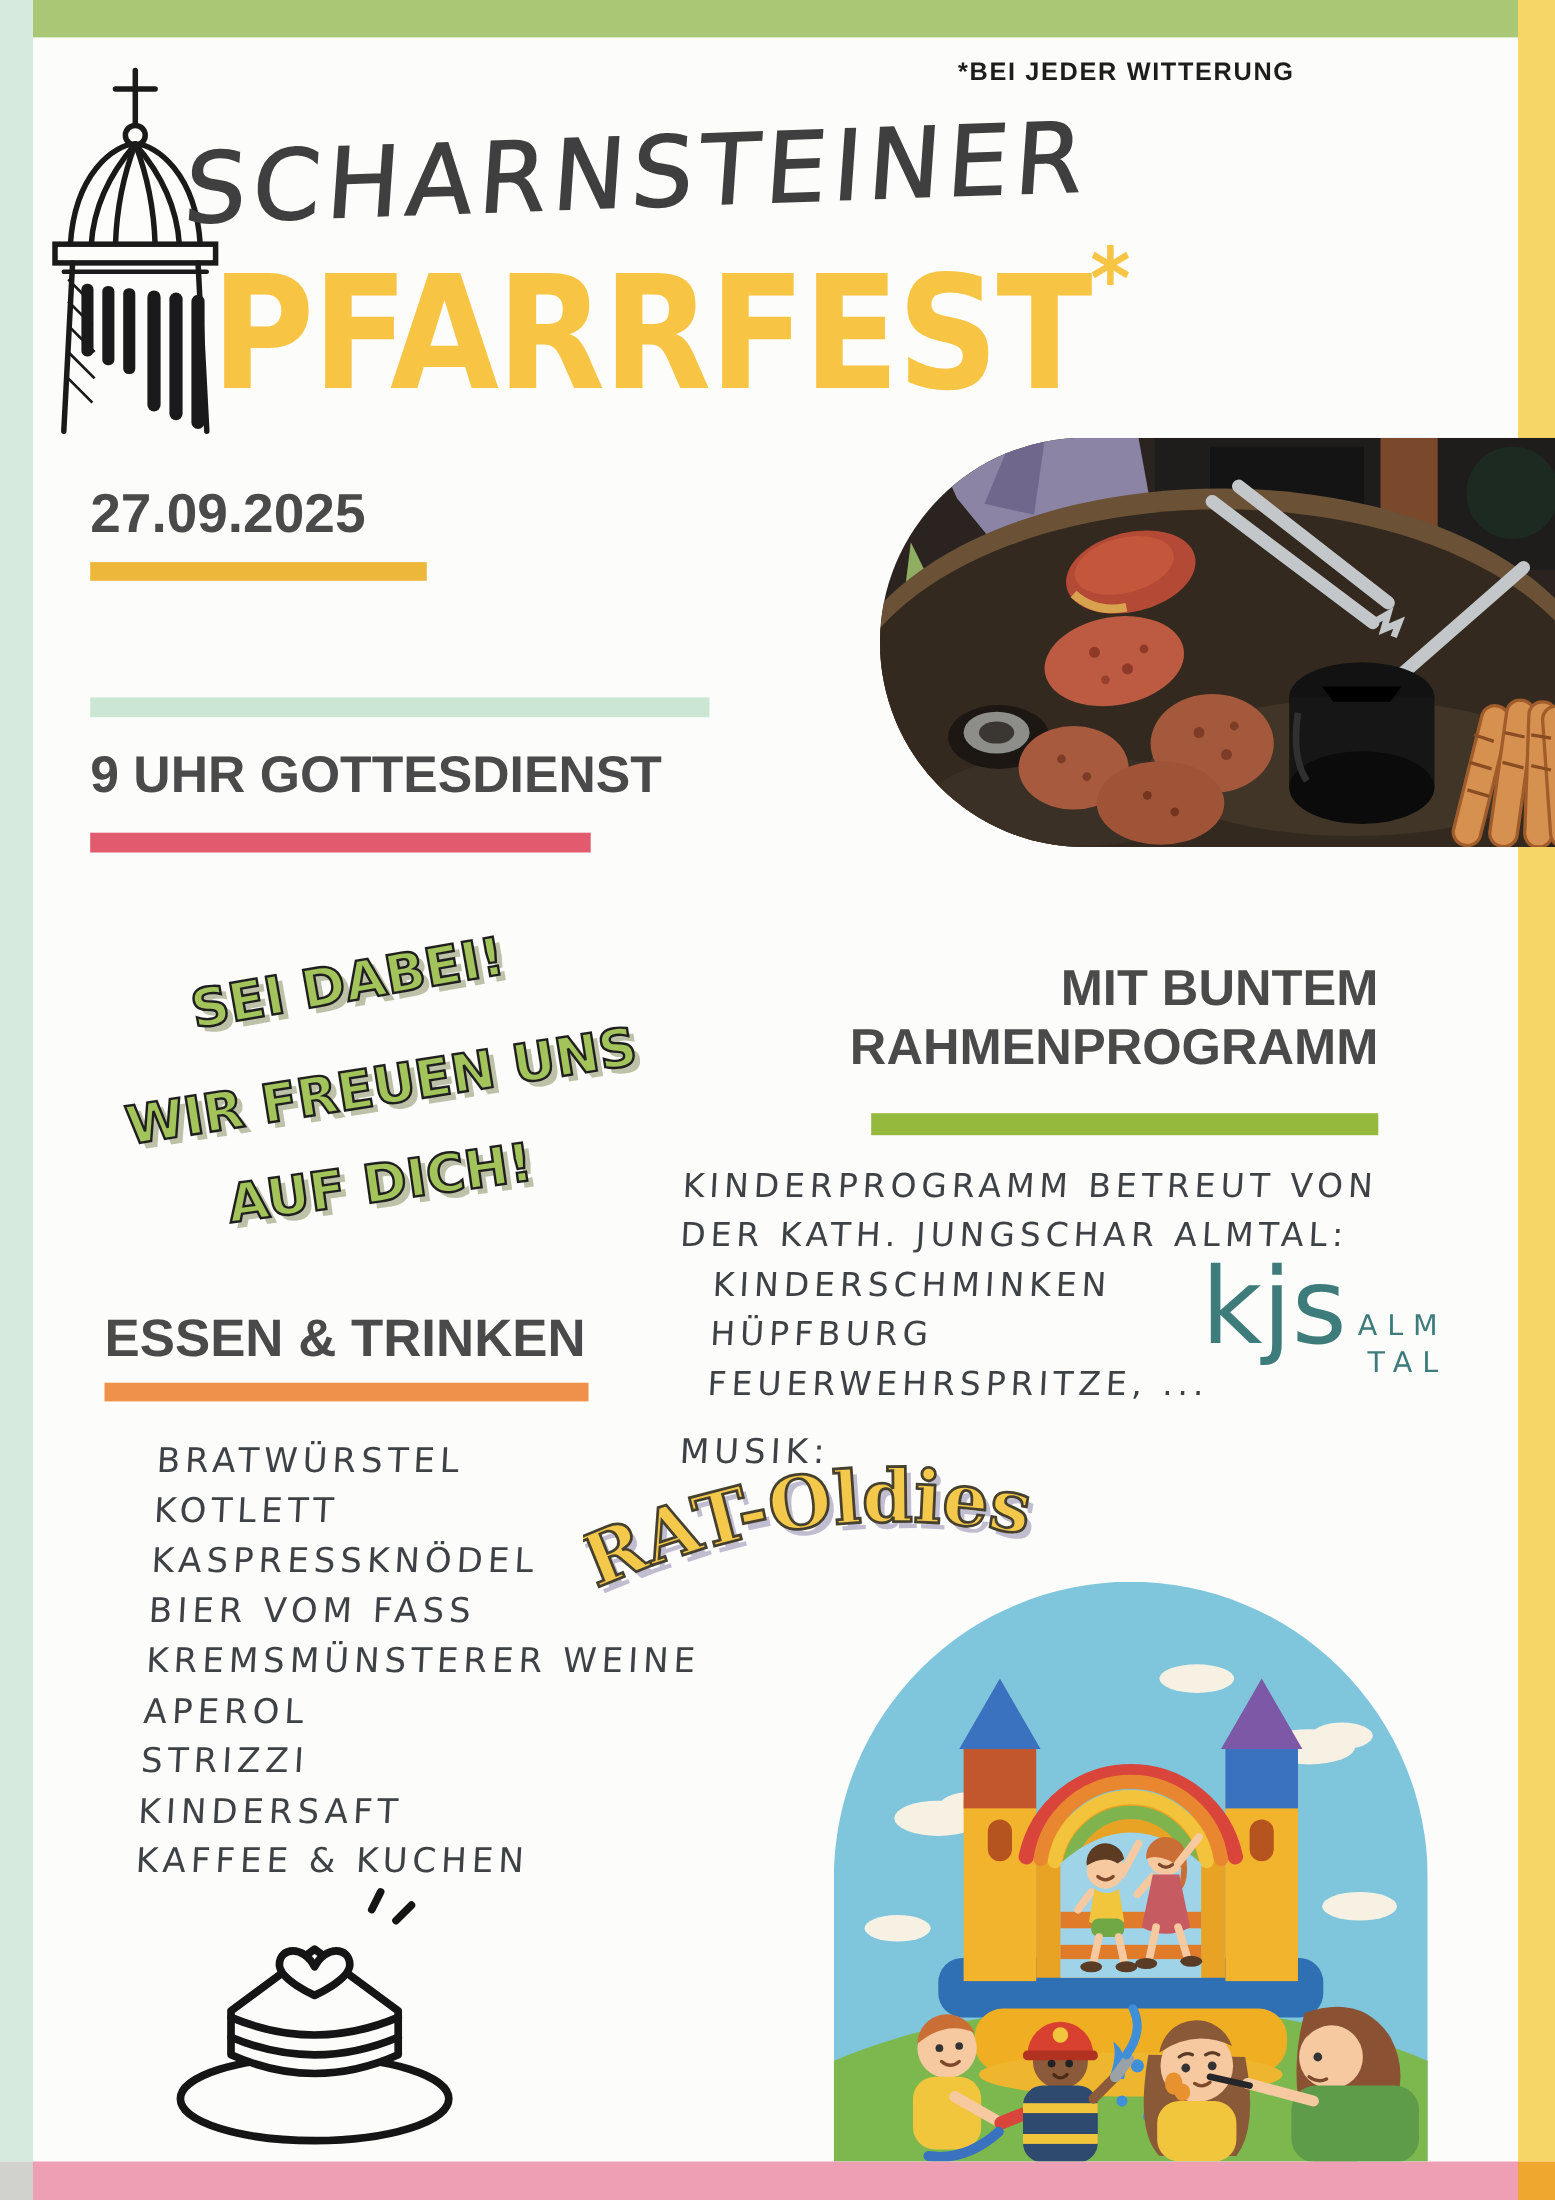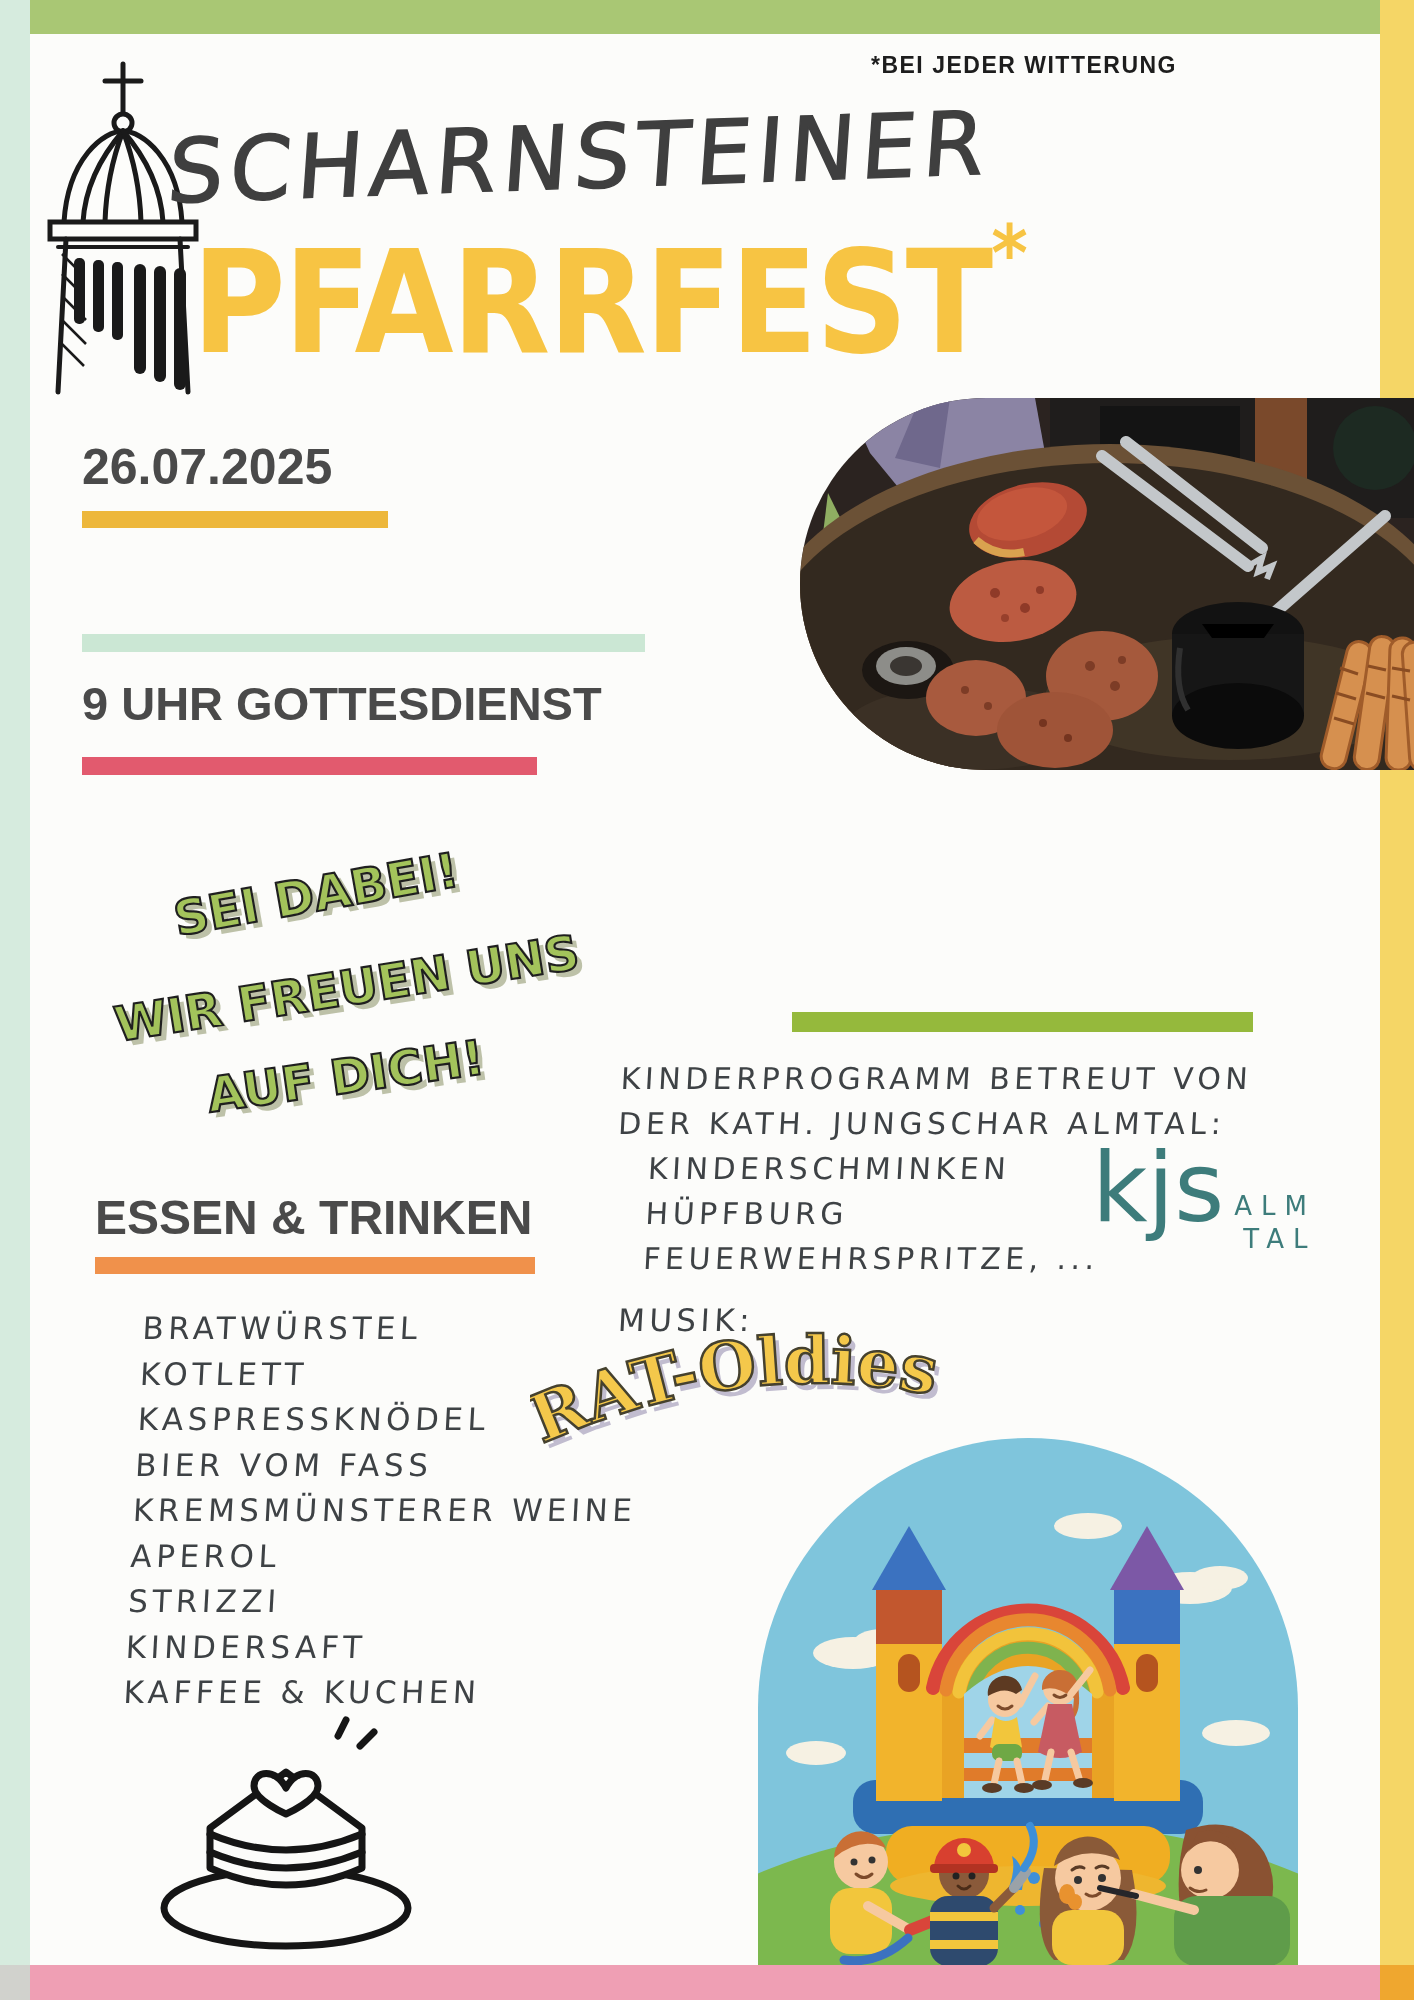--- a/index.html
+++ b/index.html
@@ -131,32 +131,36 @@
         <rect x="562" y="238" width="25" height="134" rx="12" transform="rotate(8 574 305)"></rect>
         <rect x="588" y="240" width="25" height="132" rx="12" transform="rotate(2 600 306)"></rect>
         <rect x="606" y="244" width="24" height="128" rx="12" transform="rotate(-4 618 308)"></rect>
       </g>
       <g stroke="#8a4c22" stroke-width="3">
         <path d="M540 270 l18 6 M536 295 l20 6 M534 320 l20 6 M568 268 l18 4 M566 295 l19 5 M592 270 l18 3 M592 298 l18 4"></path>
       </g>
     </svg>
   </div>
 
-  <div class="abs h-main" style="left:82px;top:438px;font-size:50px;">26.07.2025</div>
+  <div class="abs h-main" style="left:82px;top:438px;font-size:50px;">27.09.2025</div>
   <div class="bar" style="left: 82px; top: 511px; width: 306px; height: 17px; background-color: rgb(237, 183, 59);"></div>
 
   <div class="bar" style="left: 82px; top: 634px; width: 563px; height: 18px; background-color: rgb(203, 231, 212);"></div>
 
   <div class="abs h-main" style="left:82px;top:676px;font-size:47px;">9 UHR GOTTESDIENST</div>
   <div class="bar" style="left: 82px; top: 757px; width: 455px; height: 18px; background-color: rgb(226, 90, 110);"></div>
 
   <div class="abs invite" style="left:172px;top:866px;transform:rotate(-10deg);">SEI DABEI!</div>
   <div class="abs invite" style="left:112px;top:960px;transform:rotate(-9deg);">WIR FREUEN UNS</div>
   <div class="abs invite" style="left:206px;top:1048px;transform:rotate(-8deg);">AUF DICH!</div>
 
+  <div class="abs h-main right-head" style="right:161px;top:872px;font-size:46px;">
+    <div>MIT BUNTEM</div>
+    <div>RAHMENPROGRAMM</div>
+  </div>
   <div class="bar" style="left: 792px; top: 1012px; width: 461px; height: 20px; background-color: rgb(149, 185, 60);"></div>
 
   <div class="abs hand" style="left:616px;top:1056px;font-size:30px;line-height:45px;">
     <div>KINDERPROGRAMM BETREUT VON</div>
     <div>DER KATH. JUNGSCHAR ALMTAL:</div>
     <div style="padding-left:32px;">KINDERSCHMINKEN</div>
     <div style="padding-left:32px;">HÜPFBURG</div>
     <div style="padding-left:32px;">FEUERWEHRSPRITZE, ...</div>
   </div>
 

